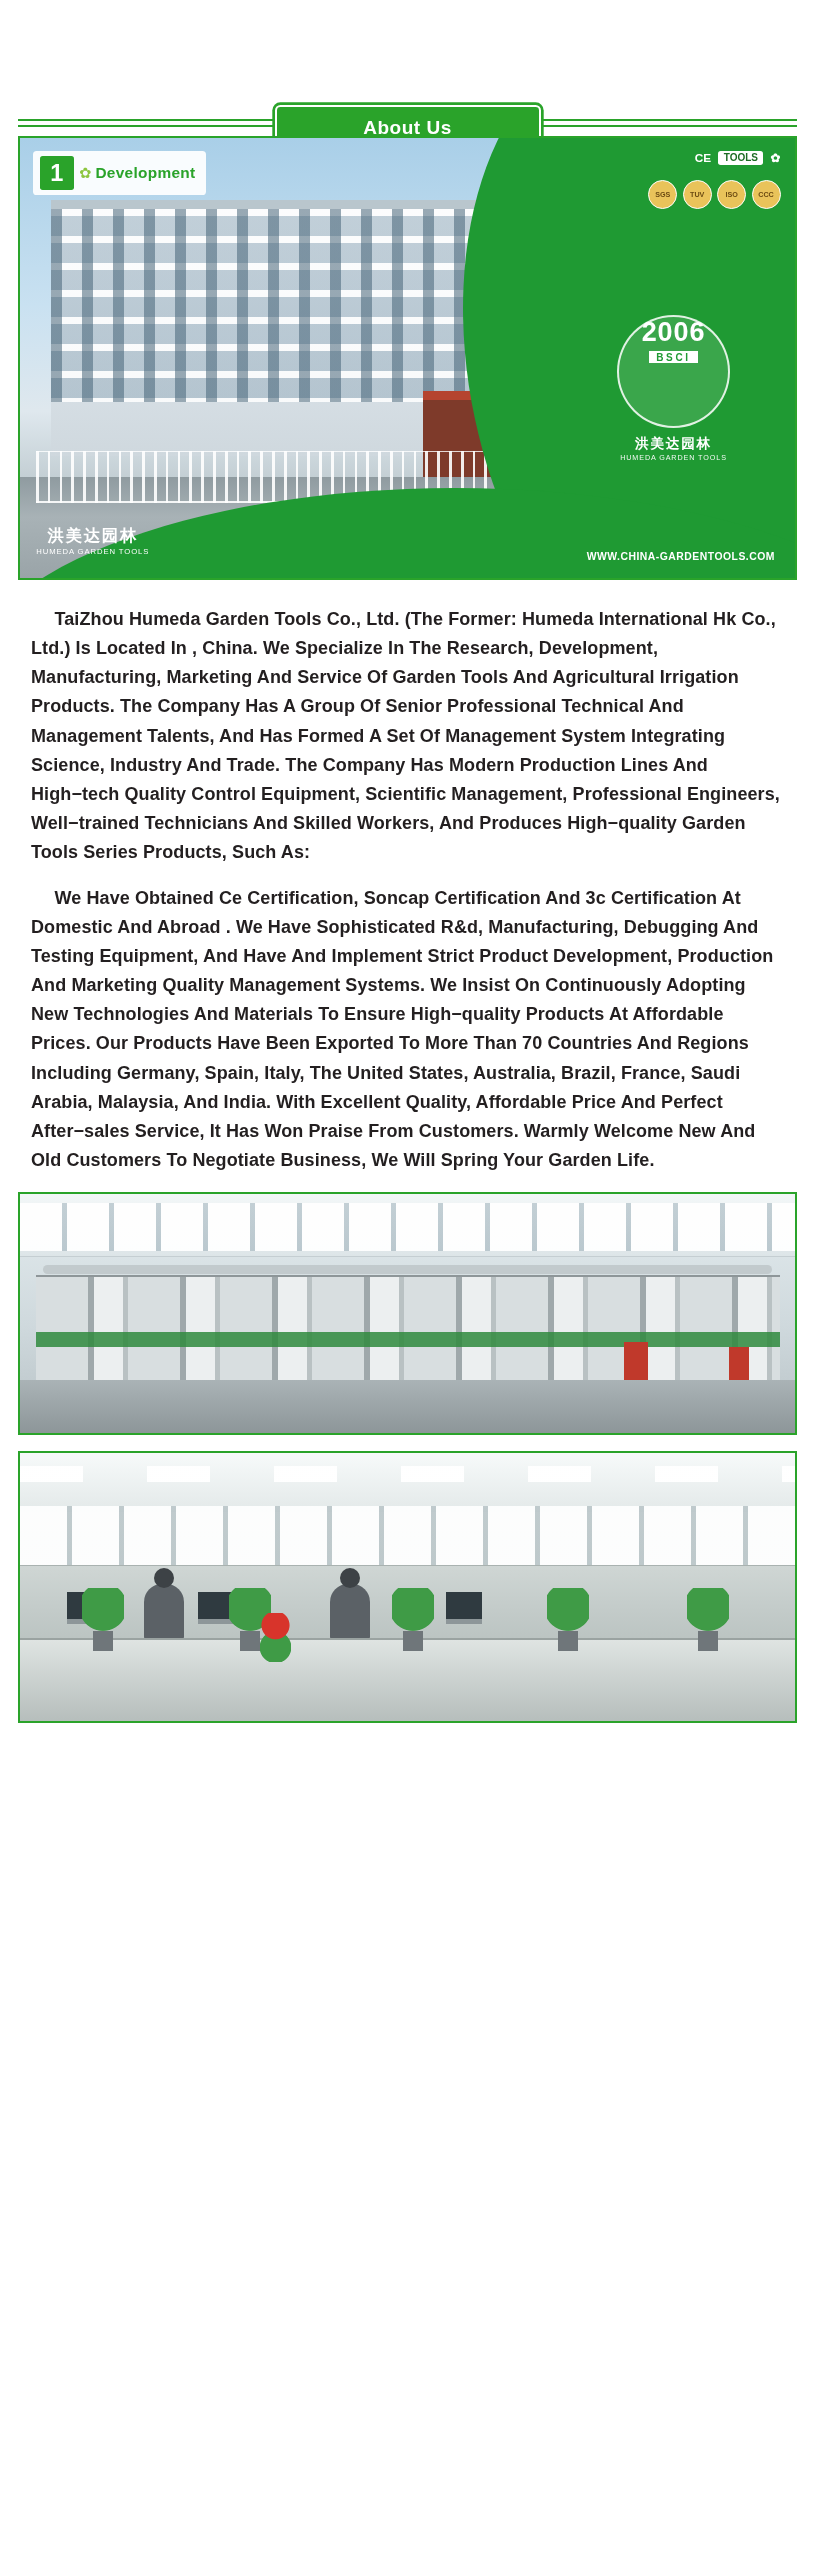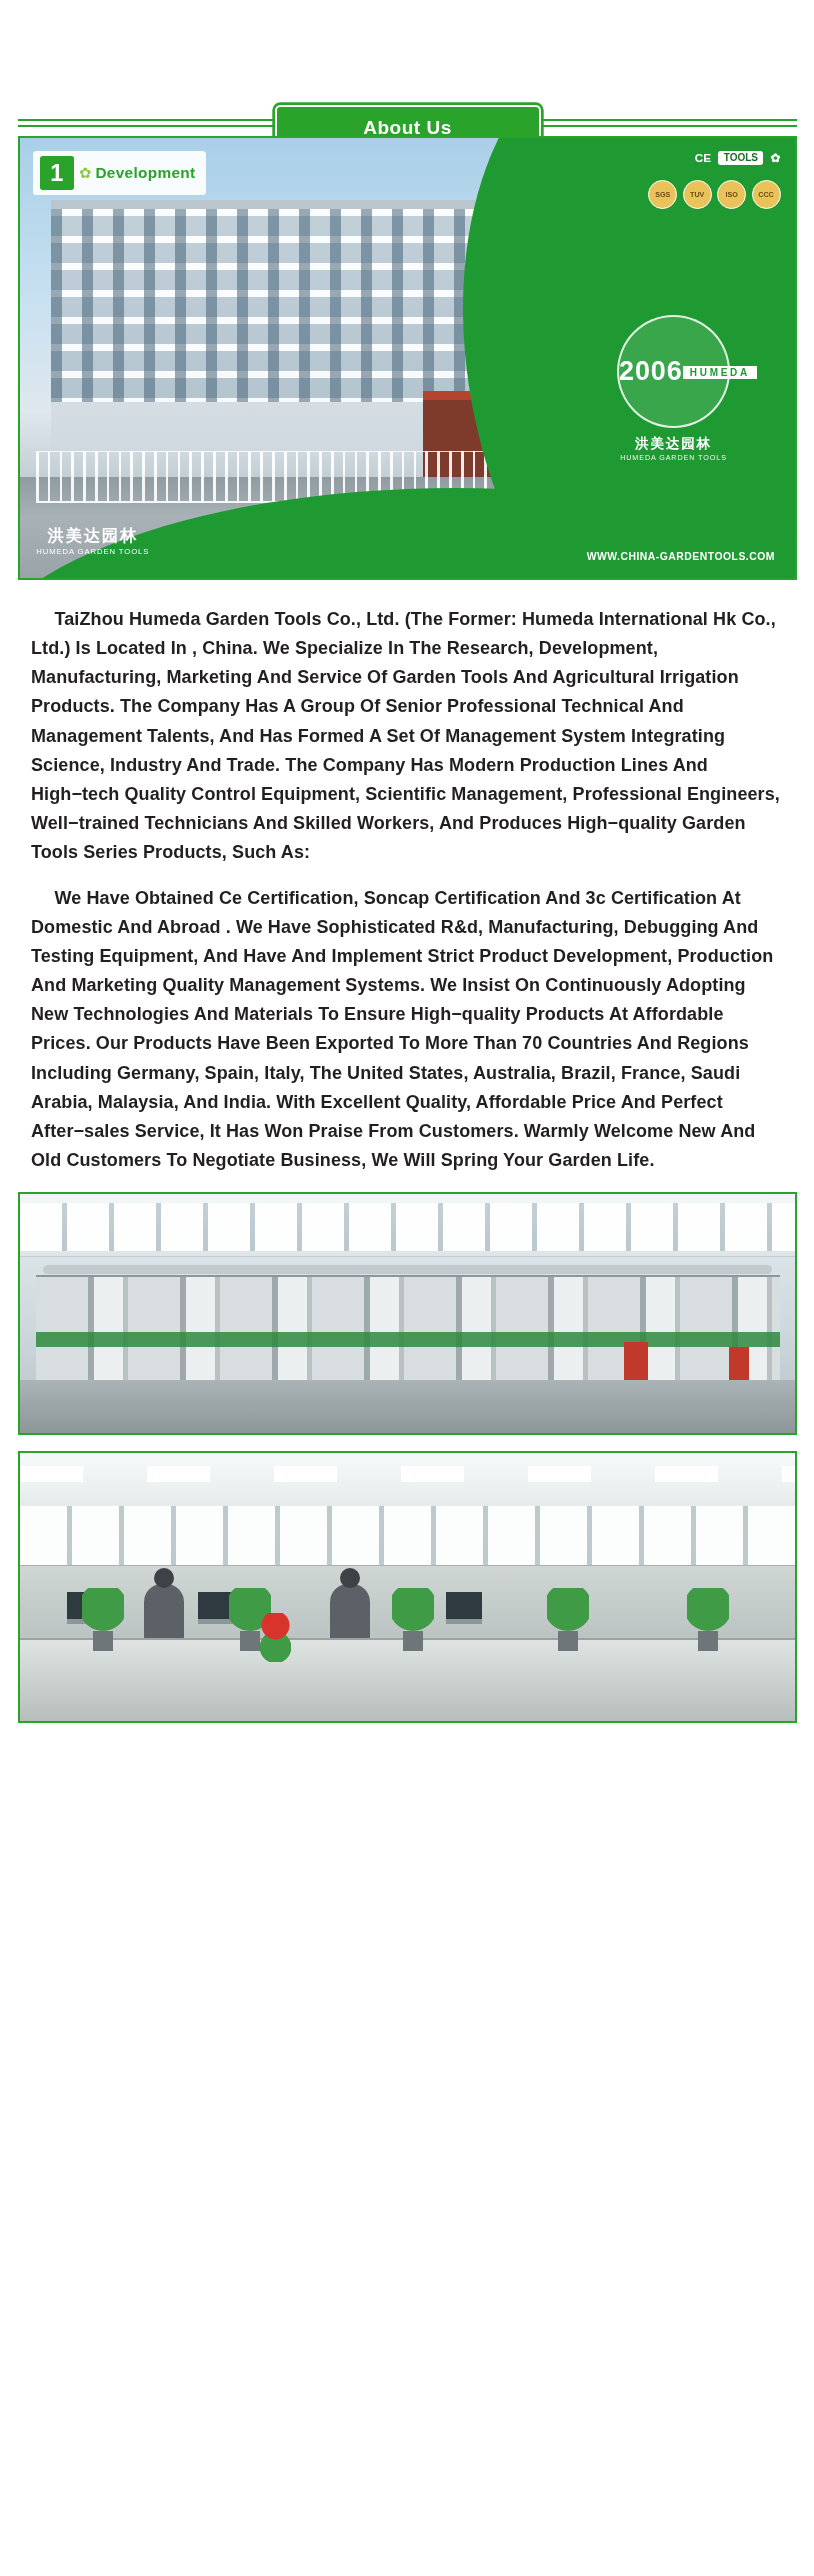--- a/index.html
+++ b/index.html
@@ -238,21 +238,21 @@
     color: #ffffff;
   }
   .hero .since-circle {
     width: 109px;
     height: 109px;
     margin: 0 auto;
     border-radius: 50%;
     background: rgba(255,255,255,0.12);
     border: 2.7px solid rgba(255,255,255,0.85);
     display: flex;
-    flex-direction: row;
+    flex-direction: column;
     align-items: center;
     justify-content: flex-start;
   }
   .hero .since-year { font-size: 27px; font-weight: bold; letter-spacing: 0.9px; }
   .hero .since-label {
     font-size: 10px;
     letter-spacing: 2.7px;
     background: #ffffff;
     color: #1f9a33;
     padding: 0.9px 7.2px;
@@ -452,21 +452,21 @@
     <div class="cert-seals">
       <div class="seal">SGS</div>
       <div class="seal">TUV</div>
       <div class="seal">ISO</div>
       <div class="seal">CCC</div>
     </div>
 
     <div class="since">
       <div class="since-circle">
         <div class="since-year">2006</div>
-        <div class="since-label">HUMEDA</div>
+        <div class="since-label">BSCI</div>
       </div>
       <div class="cn-name">洪美达园林</div>
       <div class="cn-sub">HUMEDA GARDEN TOOLS</div>
     </div>
 
     <div class="cn-plate">
       <div class="big">洪美达园林</div>
       <div class="small">HUMEDA GARDEN TOOLS</div>
     </div>
 

